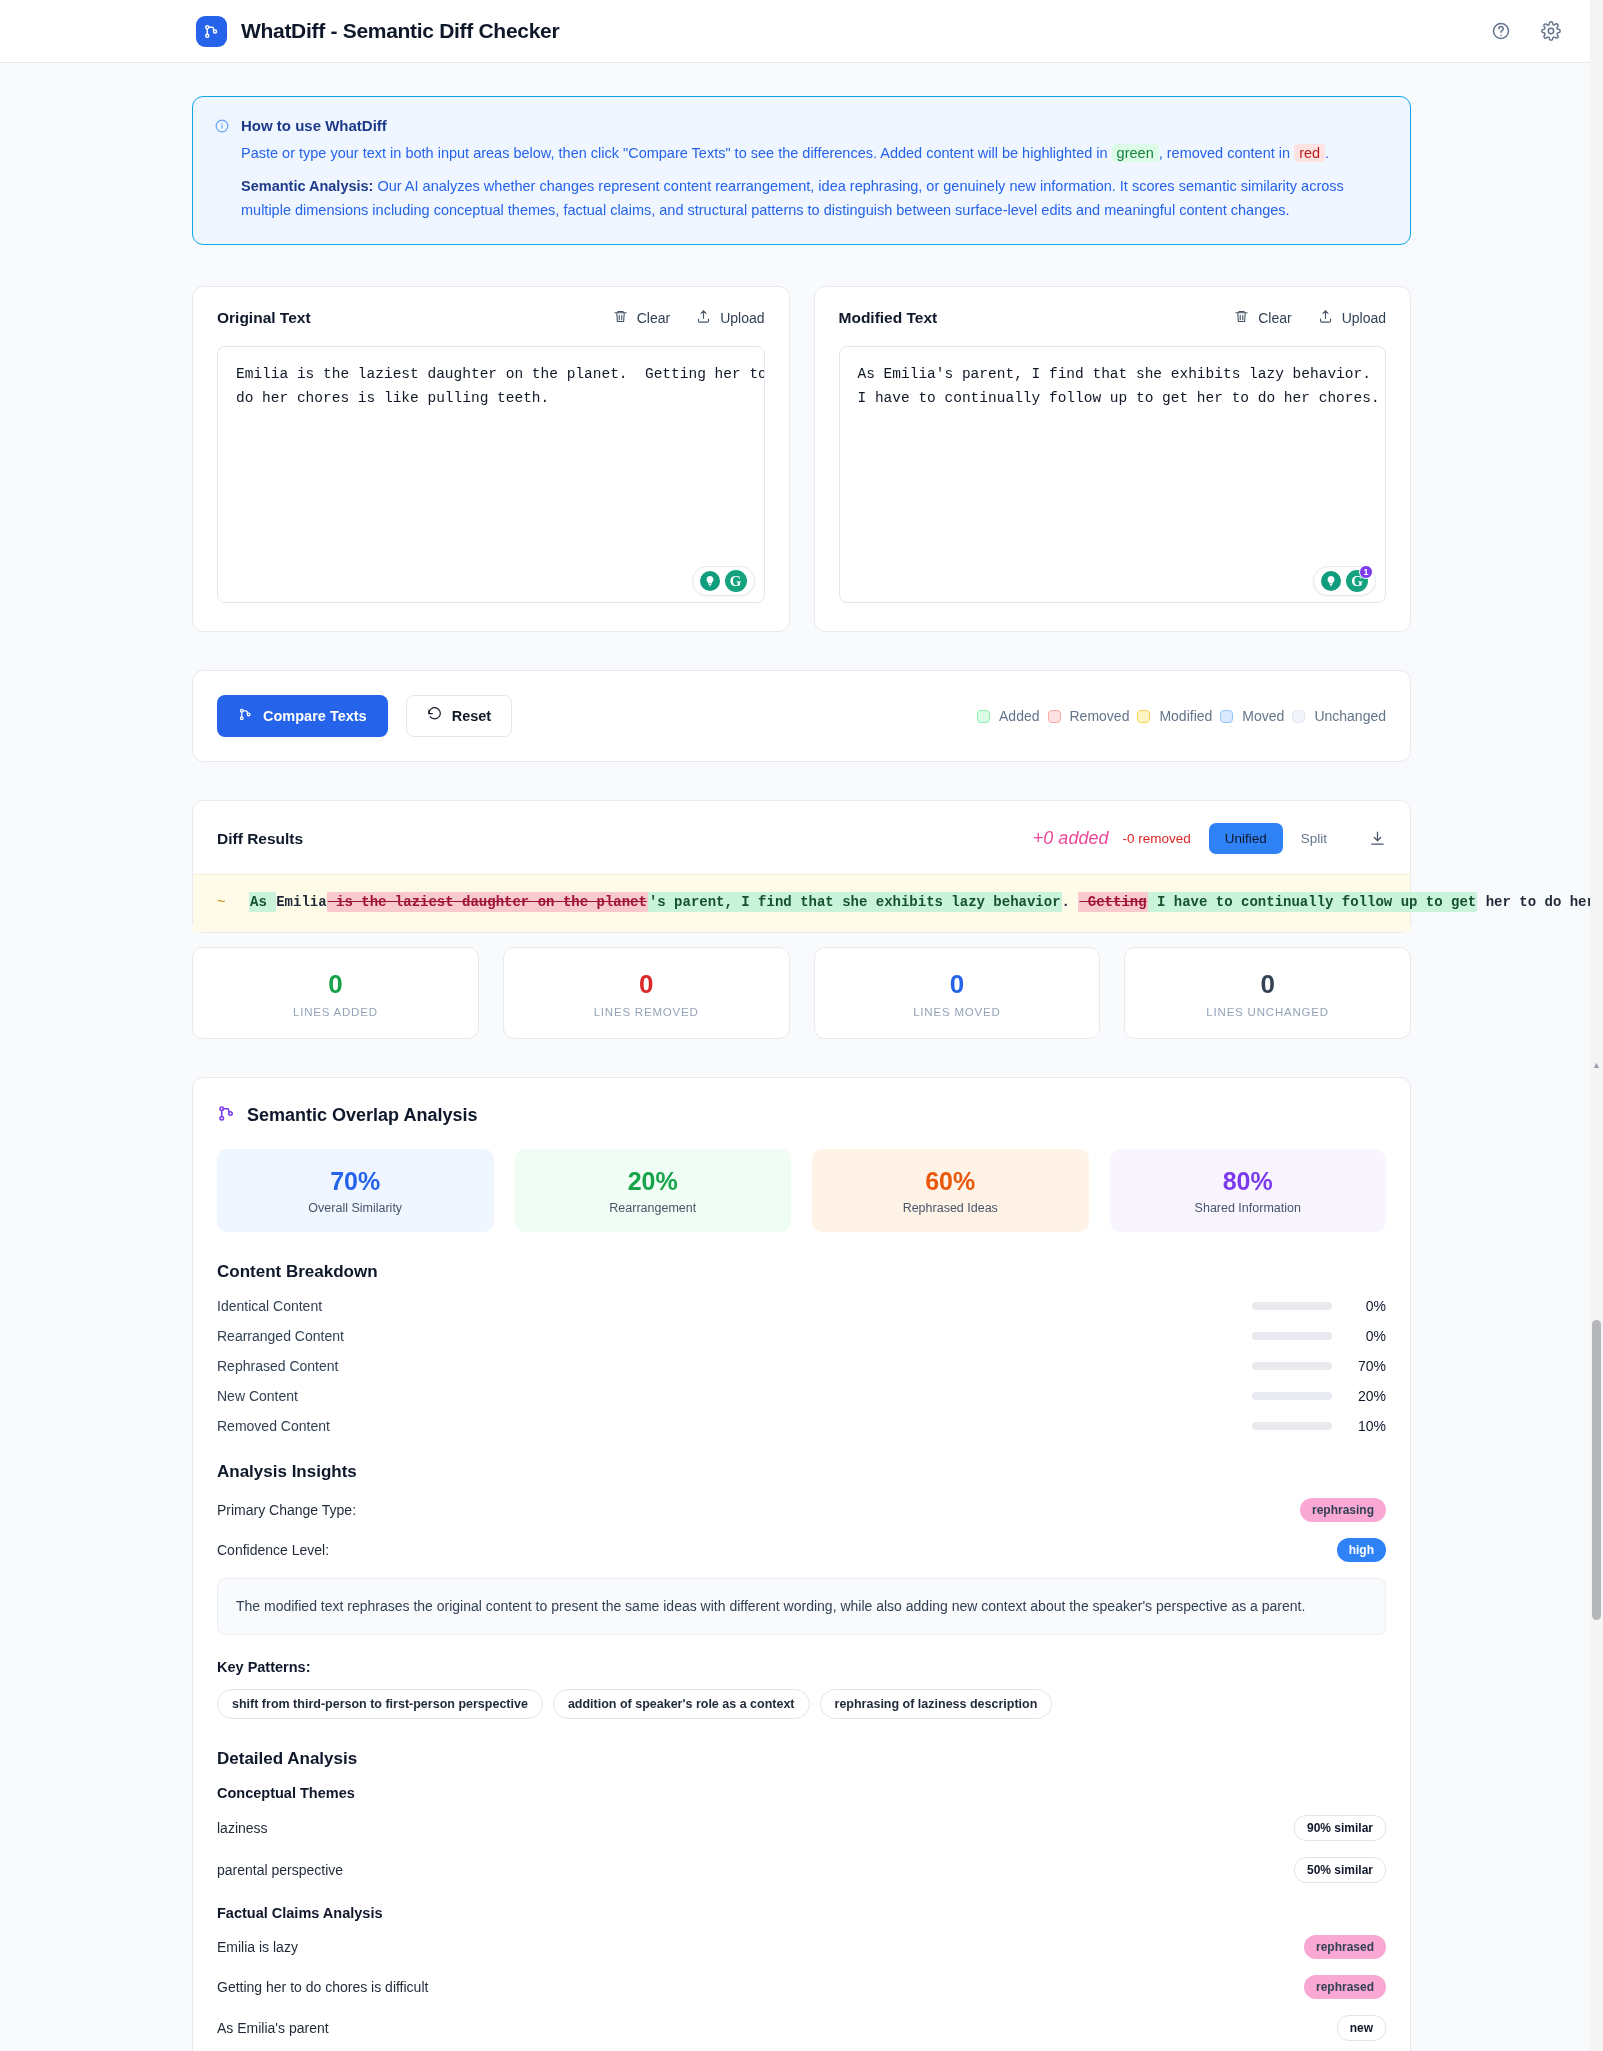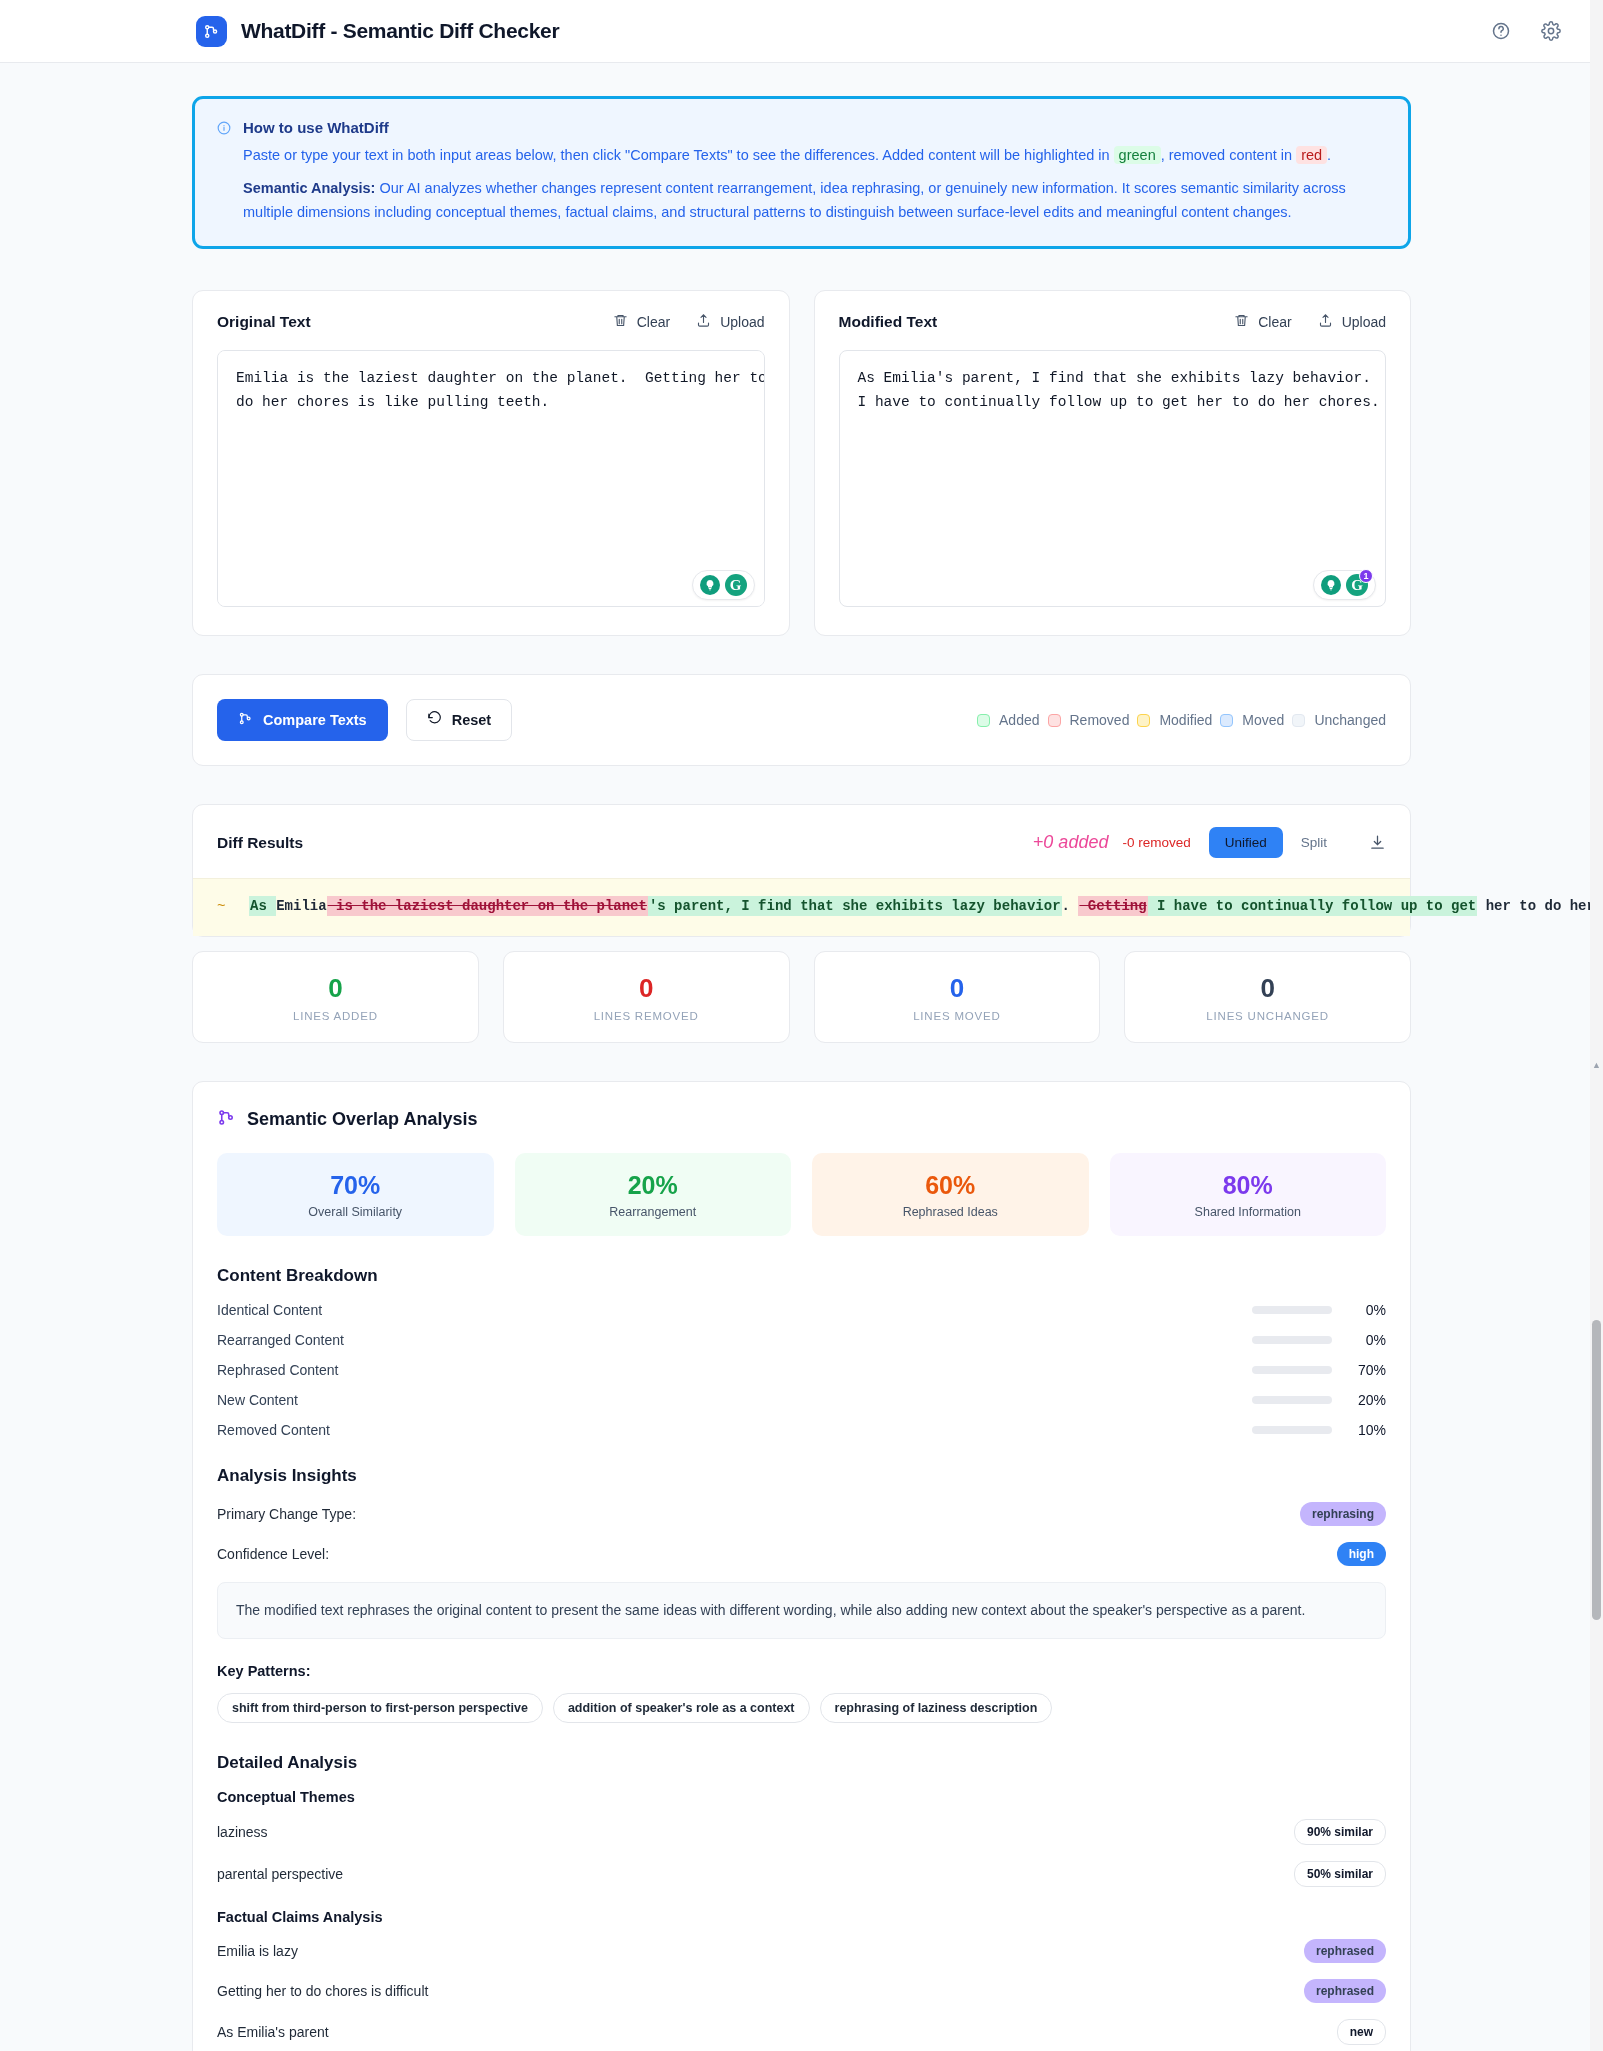--- a/index.html
+++ b/index.html
@@ -32,21 +32,21 @@
     margin-left: auto; display: flex; align-items: center; gap: 26px;
   }
   .icon-btn { width: 24px; height: 24px; color: #64748b; display: flex; align-items: center; justify-content: center; }
 
   
   .wrap { width: 1219px; margin: 0 auto; padding-top: 33px; }
 
   
   .info {
     background: #eff6ff;
-    border: 3px solid #0ea5e9;
+    border: 1px solid #0ea5e9;
     border-radius: 11px;
     padding: 20px 24px 22px 22px;
     display: flex; gap: 12px;
     margin-bottom: 41px;
   }
   .info-ico { color: #60a5fa; font-size: 13px; line-height: 18px; flex: none; margin-top: 2px; }
   .info-title { font-size: 15px; font-weight: 600; color: #1e3a8a; margin-bottom: 8px; }
   .info-body { font-size: 14.5px; line-height: 1.62; color: #2563eb; }
   .info-body b { color: #1e3a8a; font-weight: 700; }
   .chip-green {
@@ -157,21 +157,21 @@
   .track { width: 80px; height: 8px; border-radius: 5px; background: #e8eaef; overflow: hidden; }
   .fill { height: 100%; border-radius: 5px; }
   .pct { font-size: 14px; color: #0f172a; width: 38px; text-align: right; }
 
   .irow { display: flex; align-items: center; margin-bottom: 16px; }
   .irow-lbl { font-size: 14px; color: #1f2937; }
   .badge {
     margin-left: auto; font-size: 12px; font-weight: 600;
     border-radius: 12px; padding: 5px 12px;
   }
-  .badge-grey { background: #c4b5fd; color: #334155; }
+  .badge-grey { background: #f9a8d4; color: #334155; }
   .badge-blue { background: #2f82f5; color: #fff; }
   .badge-out { background: #fff; border: 1px solid #e2e5ea; color: #0f172a; font-weight: 600; }
 
   .note {
     background: #f8fafc; border: 1px solid #eceff3; border-radius: 8px;
     padding: 16px 18px; font-size: 14px; line-height: 1.62; color: #334155;
     margin: 8px 0 24px;
   }
   .pills { display: flex; flex-wrap: wrap; gap: 10px; margin-bottom: 30px; }
   .pill {

